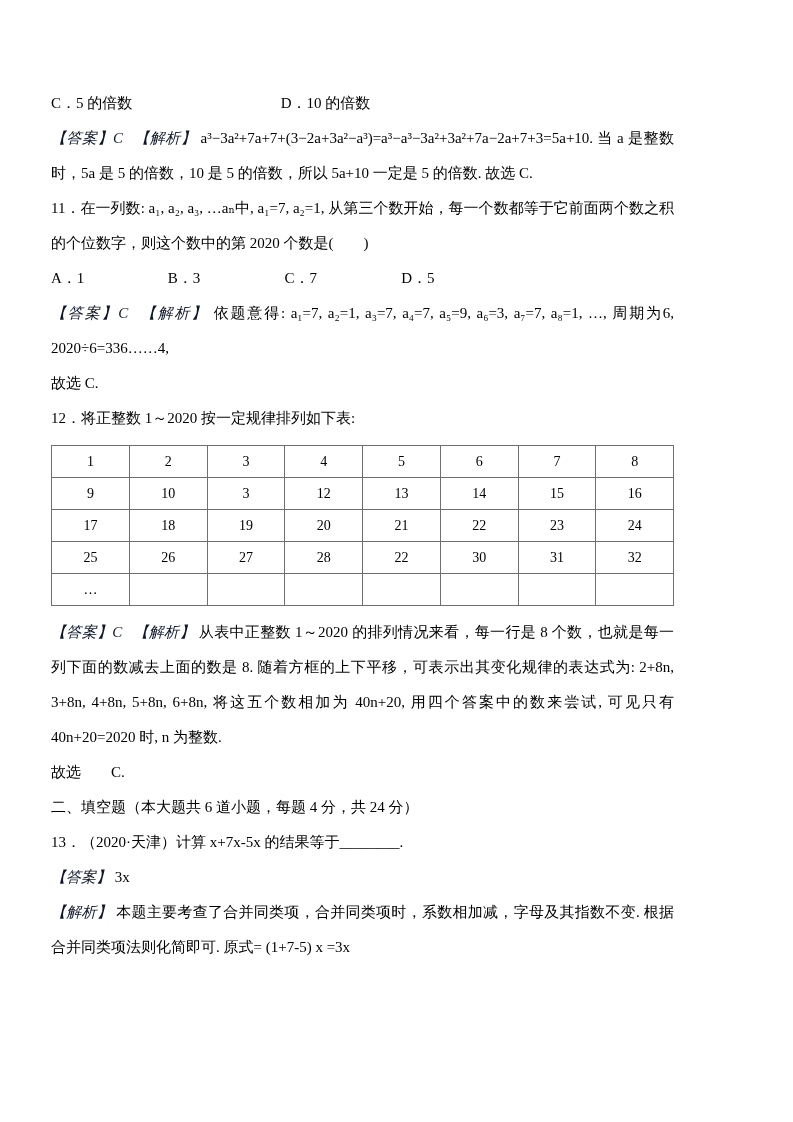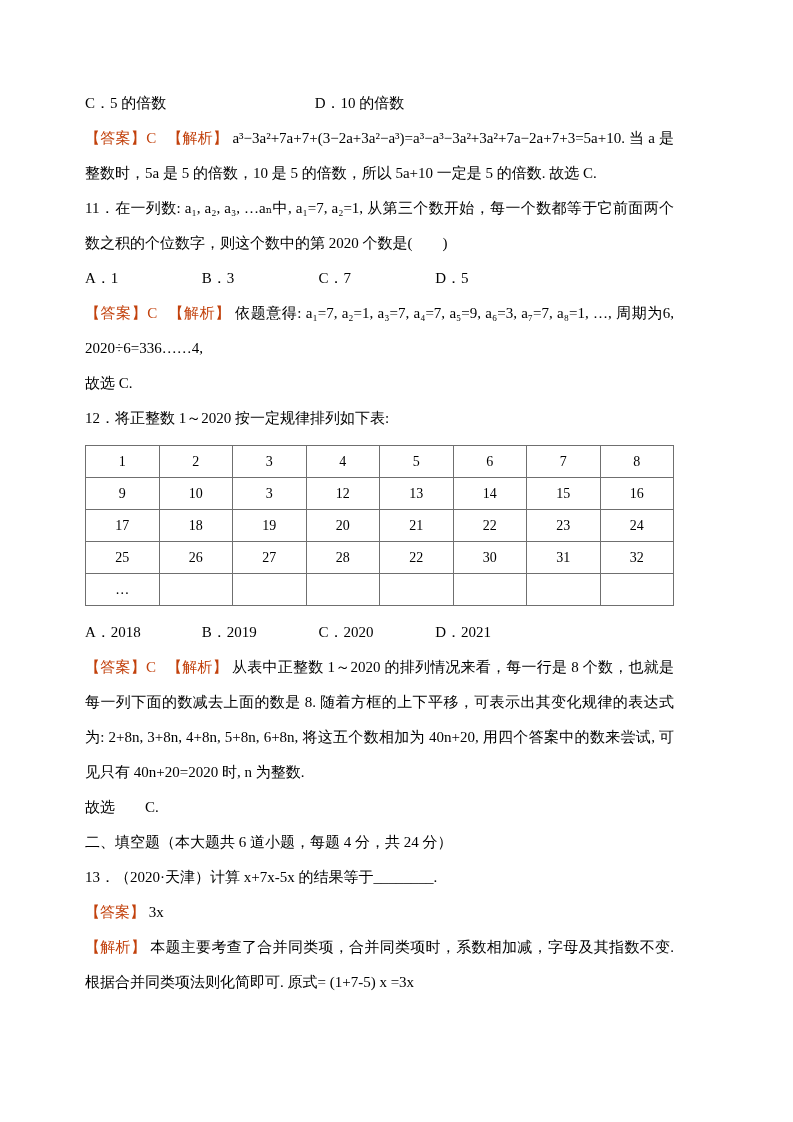--- a/index.html
+++ b/index.html
@@ -1,33 +1,33 @@
 <!DOCTYPE html>
 <html><head>
 <meta charset="utf-8">
 <style>
   html, body { margin: 0; padding: 0; background: #ffffff; }
   .page {
     width: 793px;
     height: 1122px;
     box-sizing: border-box;
-    padding: 86px 119px 0 85px;
+    padding: 86px 119px 0 51px;
     background: #ffffff;
     overflow: hidden;
     font-family: "Liberation Serif", "DejaVu Serif", serif;
     font-size: 15px;
     color: #000000;
   }
   p.para, p.line {
     margin: 0;
     line-height: 35px;
     text-align: justify;
   }
   p.line { text-align: left; }
-  .blue { color: #c2410c; }
+  .blue { color: #0f172a; font-style: italic; }
   .lbl-answer { margin-right: 7px; }
   .opt { display: inline-block; width: 113px; }
   .opt:last-child { width: auto; }
   .opt-wide { display: inline-block; width: 226px; }
   .var-italic { }
   table.number-grid {
     border-collapse: collapse;
     width: 100%;
     margin: 9px 0 9px 0;
     table-layout: fixed;
@@ -125,26 +125,20 @@
         <td></td>
         <td></td>
         <td></td>
         <td></td>
         <td></td>
       </tr>
     </tbody>
   </table>
 
 
-  <p class="line">
-    <span class="opt">A．2018</span>
-    <span class="opt">B．2019</span>
-    <span class="opt">C．2020</span>
-    <span class="opt">D．2021</span>
-  </p>
 
   <p class="para">
     <span class="blue lbl-answer">【答案】C</span>
     <span class="blue">【解析】</span>
     <span>从表中正整数 1～2020 的排列情况来看，每一行是 8 个数，也就是每一列下面的数减去上面的数是 8. 随着方框的上下平移，可表示出其变化规律的表达式为: 2+8n, 3+8n, 4+8n, 5+8n, 6+8n, 将这五个数相加为 40n+20, 用四个答案中的数来尝试, 可见只有 40n+20=2020 时, n 为整数.</span>
   </p>
   <p class="para conclusion">故选　　C.</p>
 
   <p class="para">二、填空题（本大题共 6 道小题，每题 4 分，共 24 分）</p>
 

